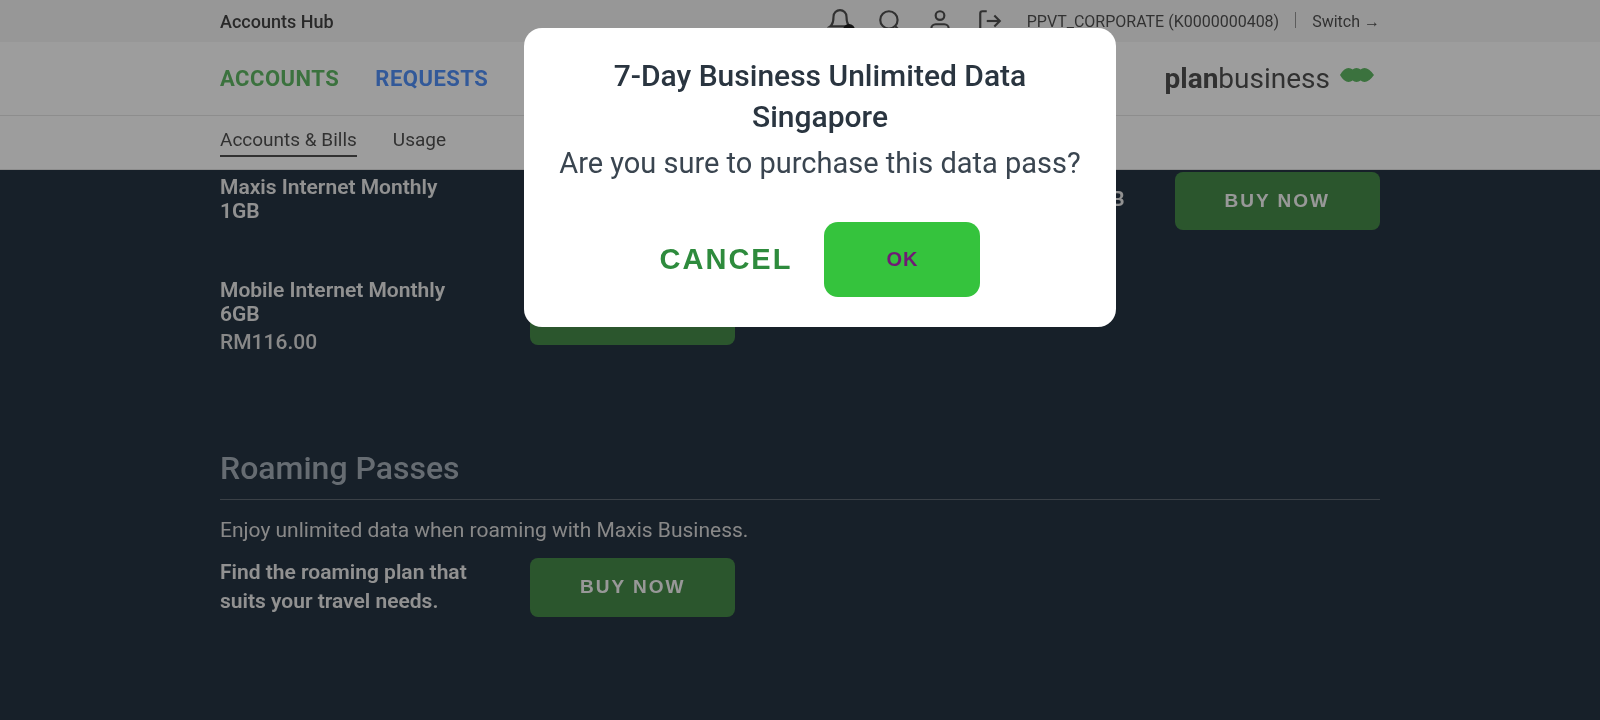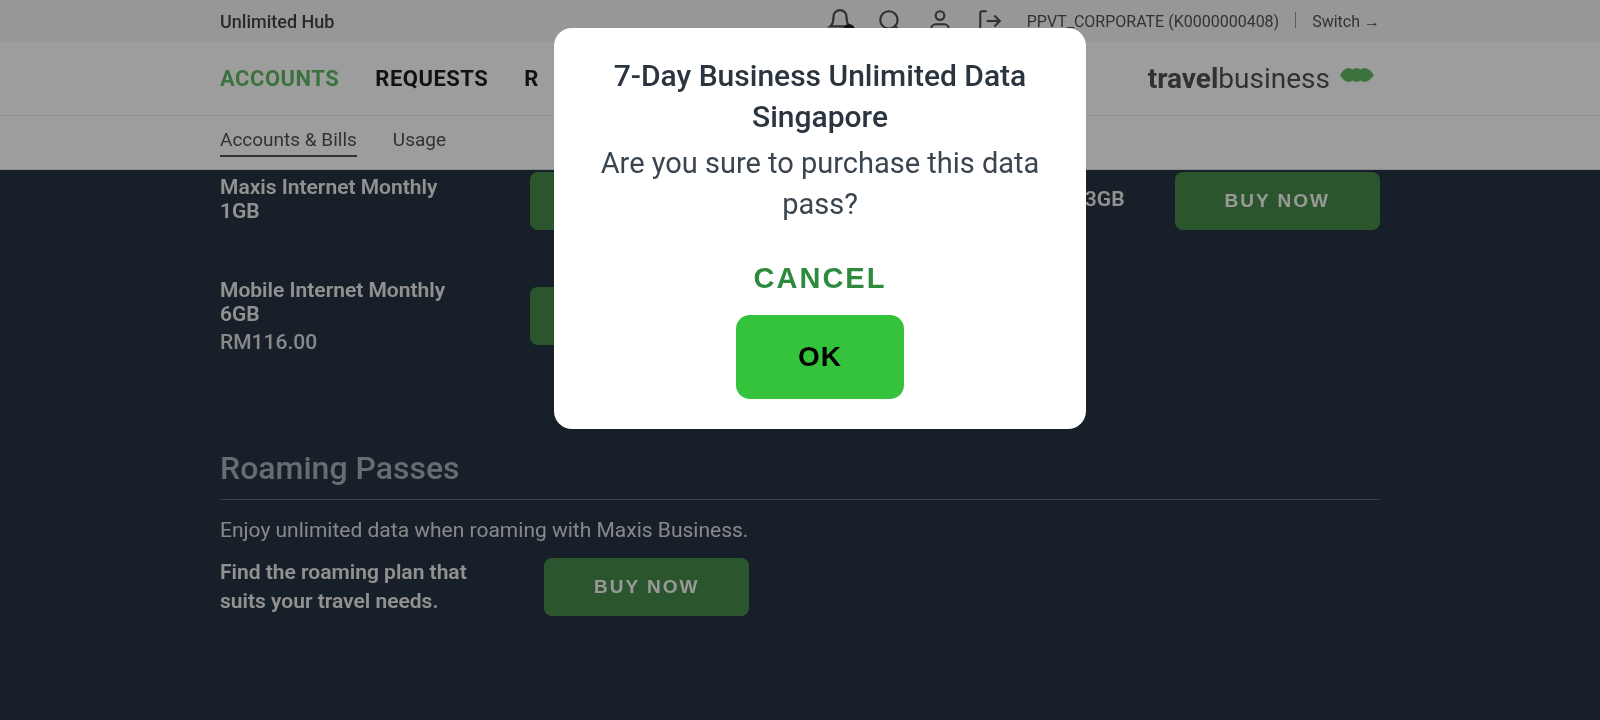--- a/index.html
+++ b/index.html
@@ -66,21 +66,21 @@
       height: 74px;
       border-bottom: 1px solid #e0e0e0;
     }
     .nav-links {
       display: flex;
       gap: 36px;
     }
     .nav-link {
       font-size: 22px;
       font-weight: 700;
-      color: #000000;
+      color: #3b82f6;
       cursor: pointer;
       letter-spacing: 0.5px;
     }
     .nav-link.active {
       color: #4caf50;
     }
     .brand {
       display: flex;
       align-items: center;
       font-size: 28px;
@@ -165,22 +165,21 @@
       border-top: 1px solid #4a5560;
       margin-bottom: 18px;
     }
     .section-desc {
       font-size: 21px;
       color: #d8d8d8;
       margin-bottom: 16px;
     }
     .roaming-row {
       display: flex;
-      align-items: center;
-      gap: 64px;
+      gap: 50px;
     }
     .roaming-text {
       flex: 0 0 260px;
       font-size: 21px;
       font-weight: 600;
       color: #e8e8e8;
       line-height: 1.4;
     }
     .overlay {
       position: fixed;
@@ -190,21 +189,21 @@
       bottom: 0;
       background: rgba(40,40,40,0.45);
       display: flex;
       align-items: flex-start;
       justify-content: center;
       padding-top: 28px;
     }
     .modal {
       background: #fff;
       border-radius: 18px;
-      width: 532px;
+      width: 592px;
       padding: 28px 30px 30px 30px;
       margin-left: 40px;
     }
     .modal-title {
       font-size: 30px;
       font-weight: 500;
       color: #2a3540;
       text-align: center;
       line-height: 1.35;
     }
@@ -213,60 +212,59 @@
       font-weight: 400;
       color: #3a4550;
       text-align: center;
       line-height: 1.4;
       margin-top: 6px;
     }
     .modal-actions {
       display: flex;
       justify-content: center;
       align-items: center;
-      gap: 20px;
+      gap: 32px;
       margin-top: 38px;
-      flex-direction: column;
     }
     .modal-cancel {
       background: none;
       border: none;
       color: #2e8b3d;
       font-size: 29px;
       font-weight: 700;
       letter-spacing: 2px;
       cursor: pointer;
     }
     .modal-ok {
       background: #35c33d;
-      color: #000000;
+      color: #701a75;
       border: none;
       border-radius: 14px;
       padding: 26px 62px;
-      font-size: 28px;
+      font-size: 20px;
       font-weight: 700;
       letter-spacing: 1px;
       cursor: pointer;
       min-width: 126px;
     }
     .notif-badge {
       position: absolute;
       bottom: -2px;
       right: -2px;
       width: 12px;
       height: 12px;
       background: #000;
       border-radius: 50%;
     }
   </style>
 </head>
 <body>
 
 <div class="top-bar">
-  <div class="top-bar-left">Unlimited Hub</div>
+  <div class="top-bar-left">Accounts Hub</div>
   <div class="top-bar-right">
     <div class="icon-group">
       <div class="icon">
         <svg viewBox="0 0 24 24" fill="none" stroke="currentColor" stroke-width="2">
             <path d="M18 8A6 6 0 0 0 6 8c0 7-3 9-3 9h18s-3-2-3-9"></path>
             <path d="M13.73 21a2 2 0 0 1-3.46 0"></path>
           </svg>
         <span class="notif-badge"></span>
       </div>
       <div class="icon">
@@ -297,21 +295,21 @@
   </div>
 </div>
 
 <div class="nav-bar">
   <div class="nav-links">
     <div class="nav-link active">ACCOUNTS</div>
     <div class="nav-link">REQUESTS</div>
     <div class="nav-link">R</div>
   </div>
   <div class="brand">
-    <span class="brand-bold">travel</span>
+    <span class="brand-bold">plan</span>
       <span>business</span>
     <span class="brand-logo">
       <svg width="42" height="36" viewBox="0 0 42 36">
           <path d="M2 18 Q10 4 20 18 Q10 32 2 18 M10 18 Q18 4 28 18 Q18 32 10 18 M18 18 Q26 4 36 18 Q26 32 18 18" fill="#4caf50"></path>
         </svg>
     </span>
   </div>
 </div>
 
 <div class="sub-nav">

